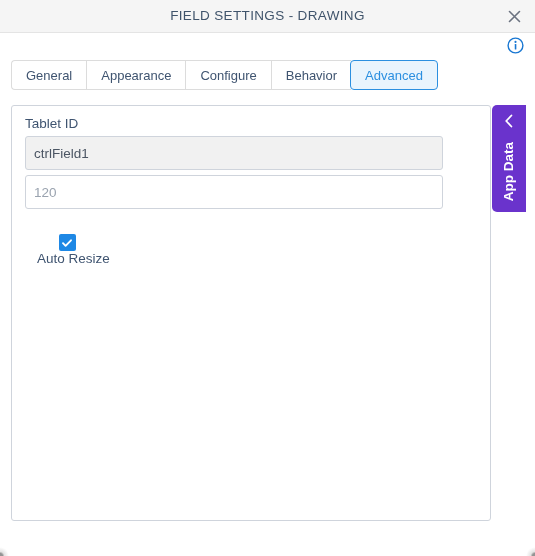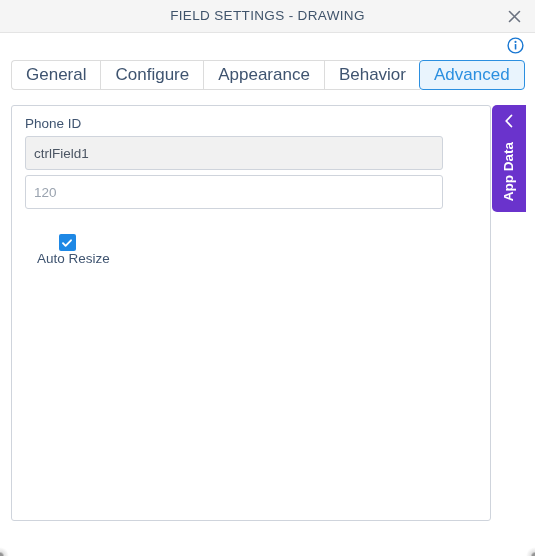--- a/index.html
+++ b/index.html
@@ -78,21 +78,21 @@
     align-items: stretch;
     height: 30px;
   }
   .tab {
     height: 30px;
     box-sizing: border-box;
     border: 1px solid #dcdcdc;
     border-right: none;
     background: #ffffff;
     color: #3f5470;
-    font-size: 17px;
+    font-size: 13px;
     display: flex;
     align-items: center;
     justify-content: center;
     padding: 0 14px;
     cursor: pointer;
     white-space: nowrap;
   }
   .tab:first-child {
     border-top-left-radius: 4px;
     border-bottom-left-radius: 4px;
@@ -251,30 +251,30 @@
   <div id="info-icon" title="Info">
     <svg width="17" height="17" viewBox="0 0 17 17" aria-hidden="true">
       <circle cx="8.5" cy="8.5" r="7.4" fill="none" stroke="#1877d2" stroke-width="1.4"></circle>
       <circle cx="8.5" cy="4.9" r="1.05" fill="#1877d2"></circle>
       <rect x="7.75" y="6.9" width="1.6" height="5.7" rx="0.6" fill="#1877d2"></rect>
     </svg>
   </div>
 
   <div id="tabs">
     <div class="tab">General</div>
+    <div class="tab">Appearance</div>
     <div class="tab">Configure</div>
-    <div class="tab">Appearance</div>
     <div class="tab">Behavior</div>
     <div class="tab active">Advanced</div>
   </div>
 
   <div id="content-panel">
 
     <div class="field-group" id="group-field-id">
-      <div class="field-label">Phone ID</div>
+      <div class="field-label">Tablet ID</div>
       <input class="text-input readonly" type="text" readonly="" value="ctrlField1" style="">
     </div>
 
     <div class="field-group" id="group-height">
       <input class="text-input" type="text" placeholder="120" style="">
     </div>
 
     <div id="checkbox-list">
 
       <div class="checkbox-row">

